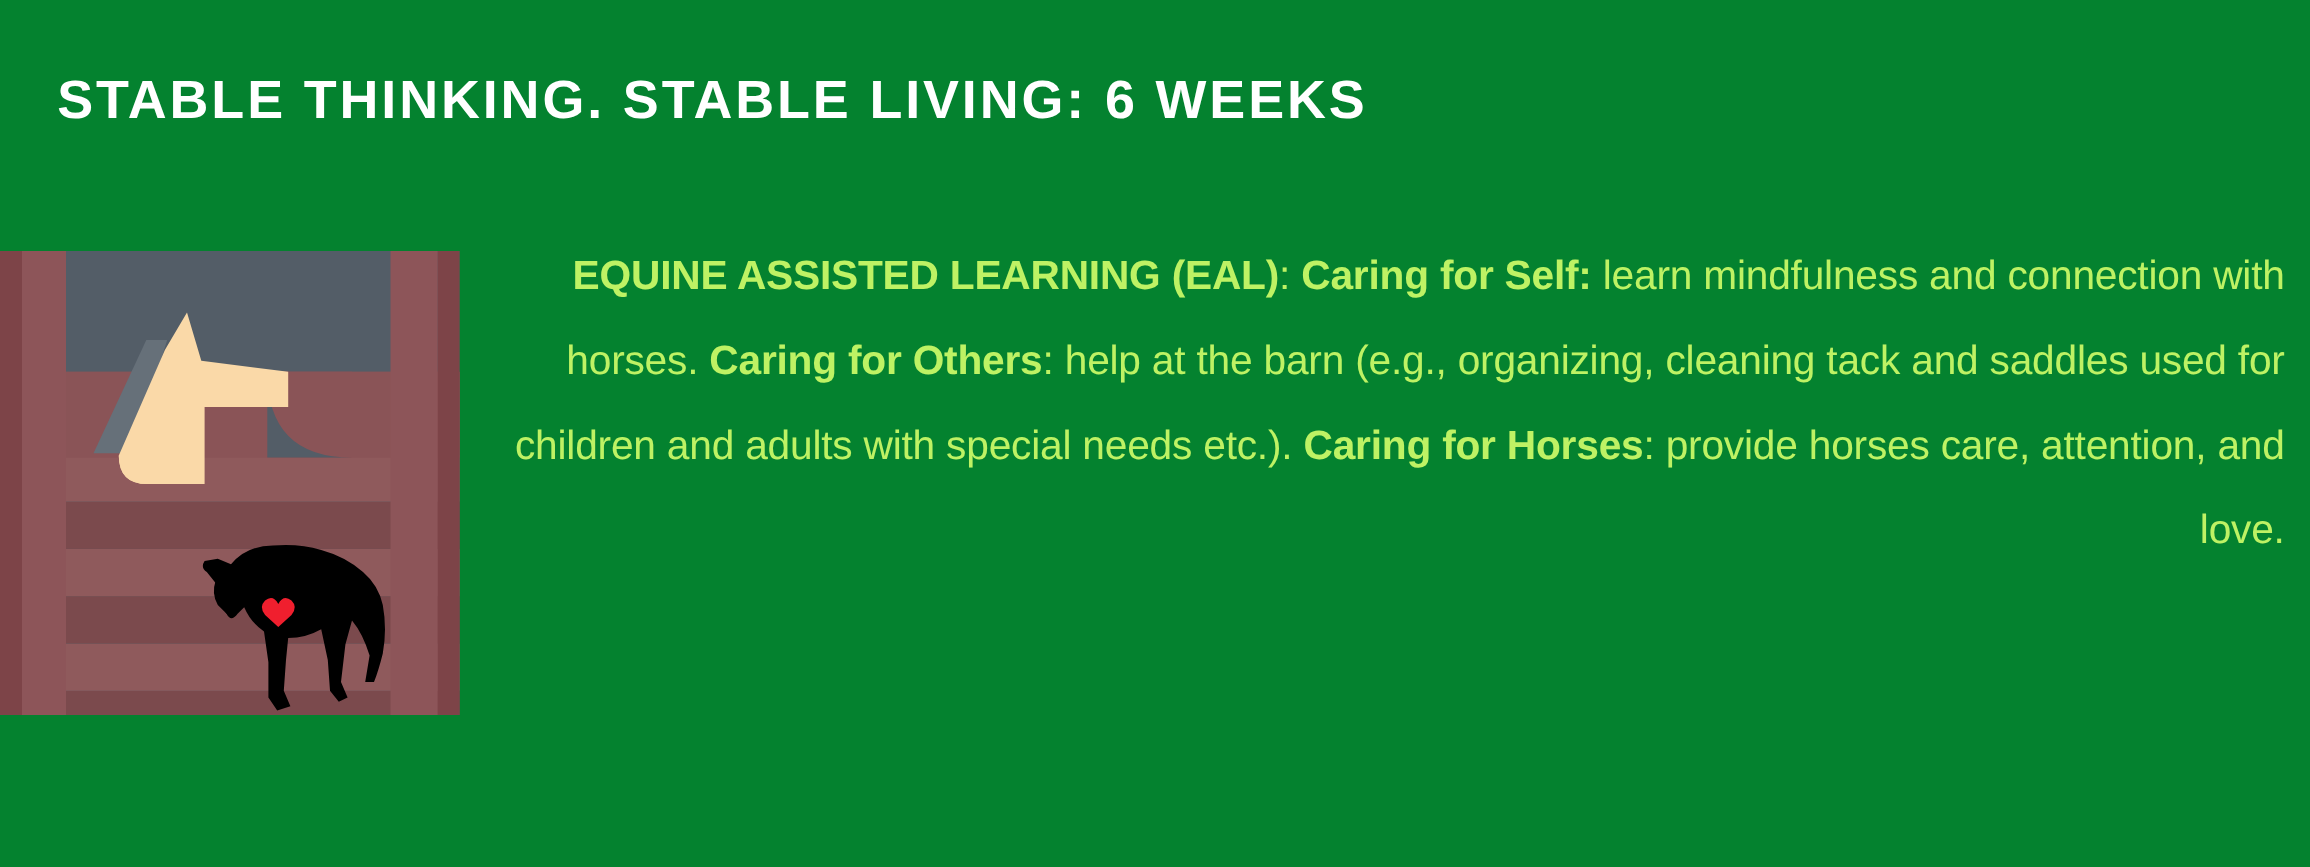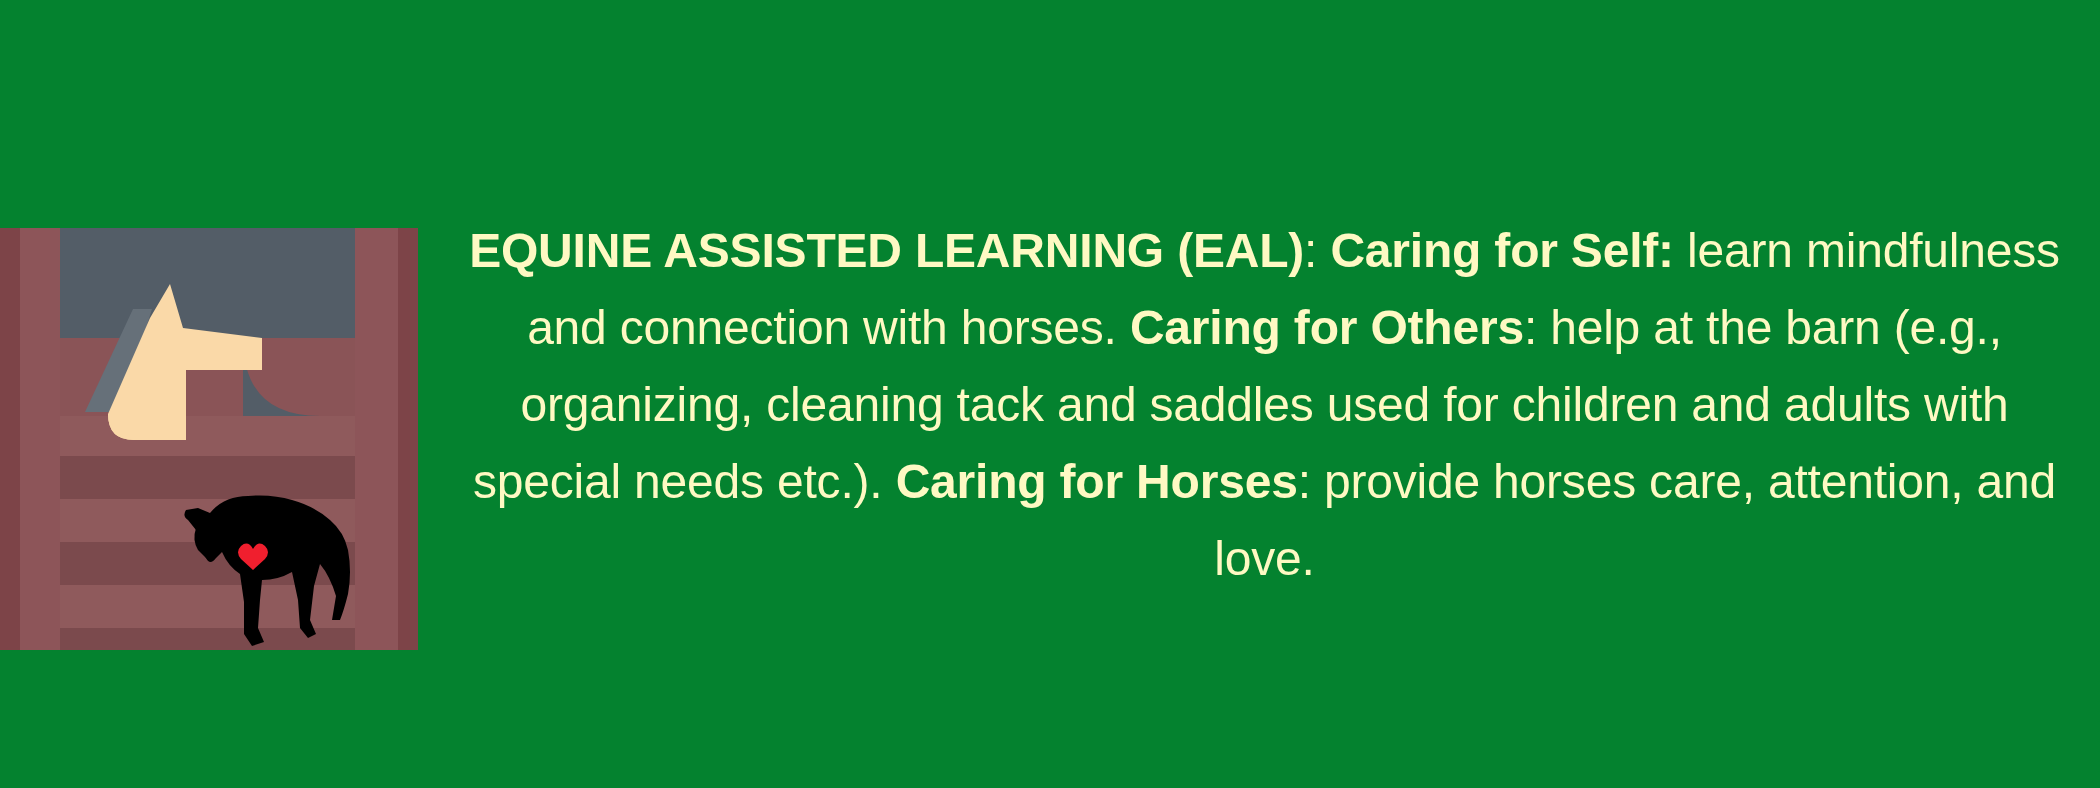--- a/index.html
+++ b/index.html
@@ -48,37 +48,38 @@
   #illustration svg {
     display: block;
   }
 
   
   #body-copy {
     position: absolute;
     left: 452px;
     top: 212px;
     width: 1625px;
-    color: #fef9c3;
+    color: #bef264;
     font-family: "Liberation Sans", sans-serif;
-    font-size: 48px;
+    font-size: 37px;
     font-weight: 400;
     line-height: 77px;
     letter-spacing: -0.2px;
-    text-align: center;
+    text-align: right;
   }
   #body-copy b {
     font-weight: 700;
   }
 </style>
 </head>
 <body>
 
 <div id="slide">
 
+  <div id="title">STABLE THINKING. STABLE LIVING: 6 WEEKS</div>
 
   <div id="illustration">
     <svg width="418" height="422" viewBox="0 0 418 422" xmlns="http://www.w3.org/2000/svg">
 
       <rect x="0" y="0" width="418" height="422" fill="#535d67"></rect>
 
       <g>
         <rect x="0" y="400" width="418" height="22" fill="#7b4a4d"></rect>
         <rect x="0" y="357" width="418" height="43" fill="#8f5a5c"></rect>
         <rect x="0" y="314" width="418" height="43" fill="#7b4a4d"></rect>

